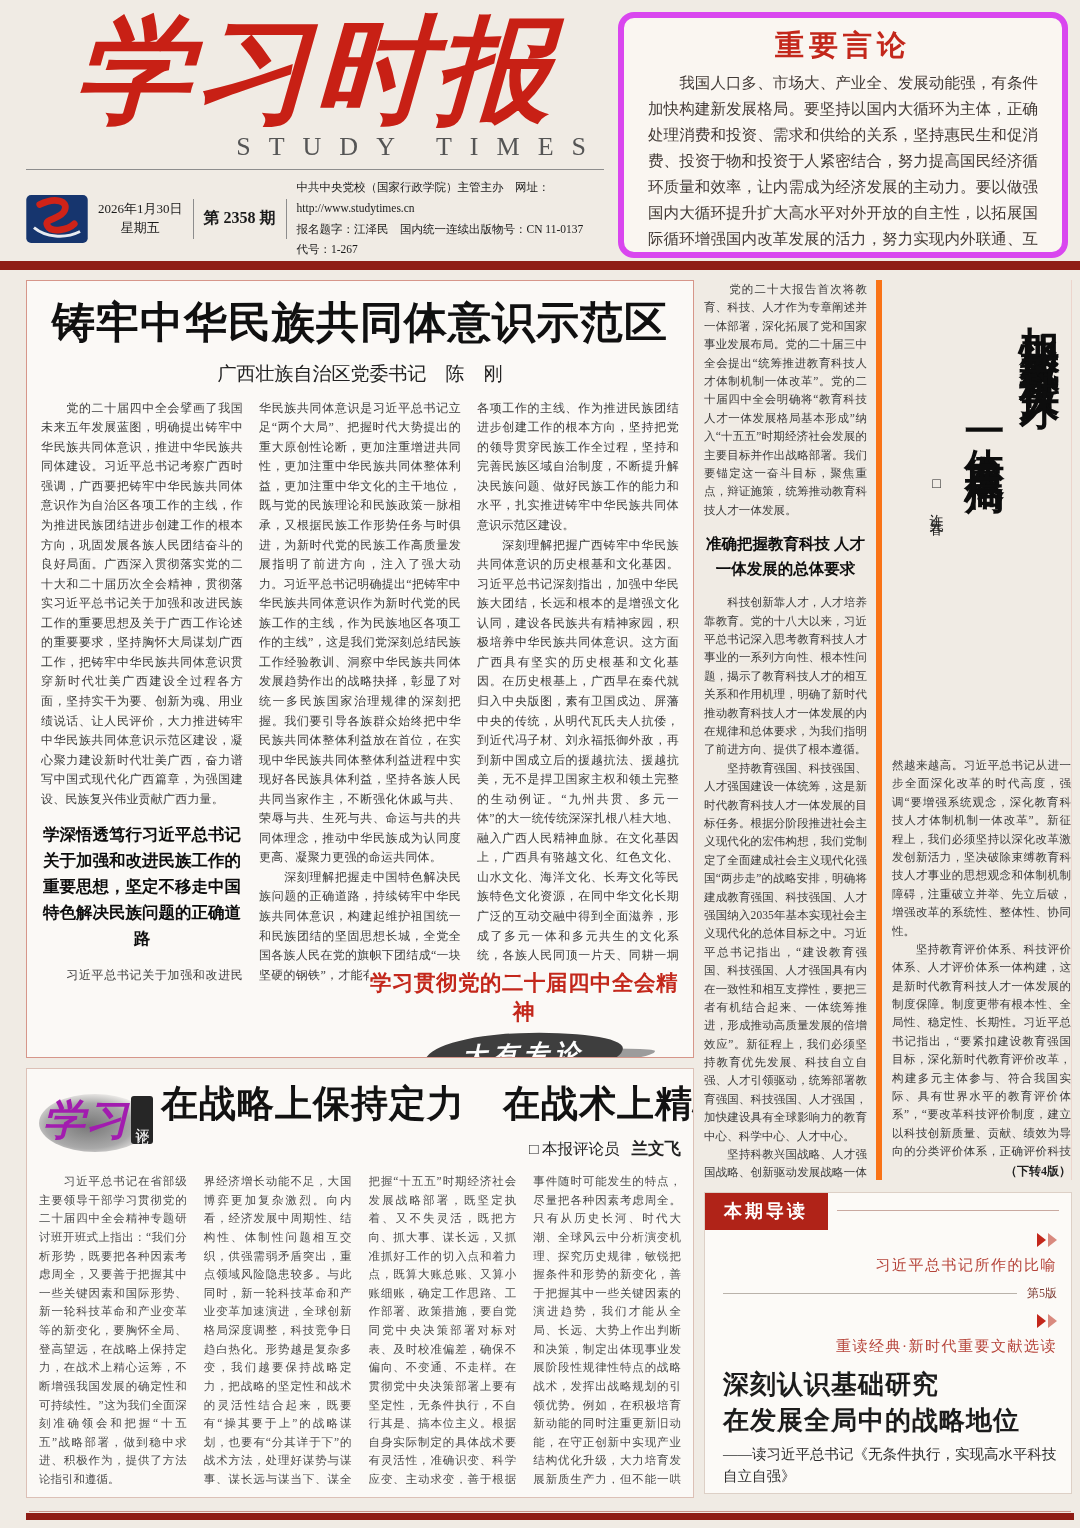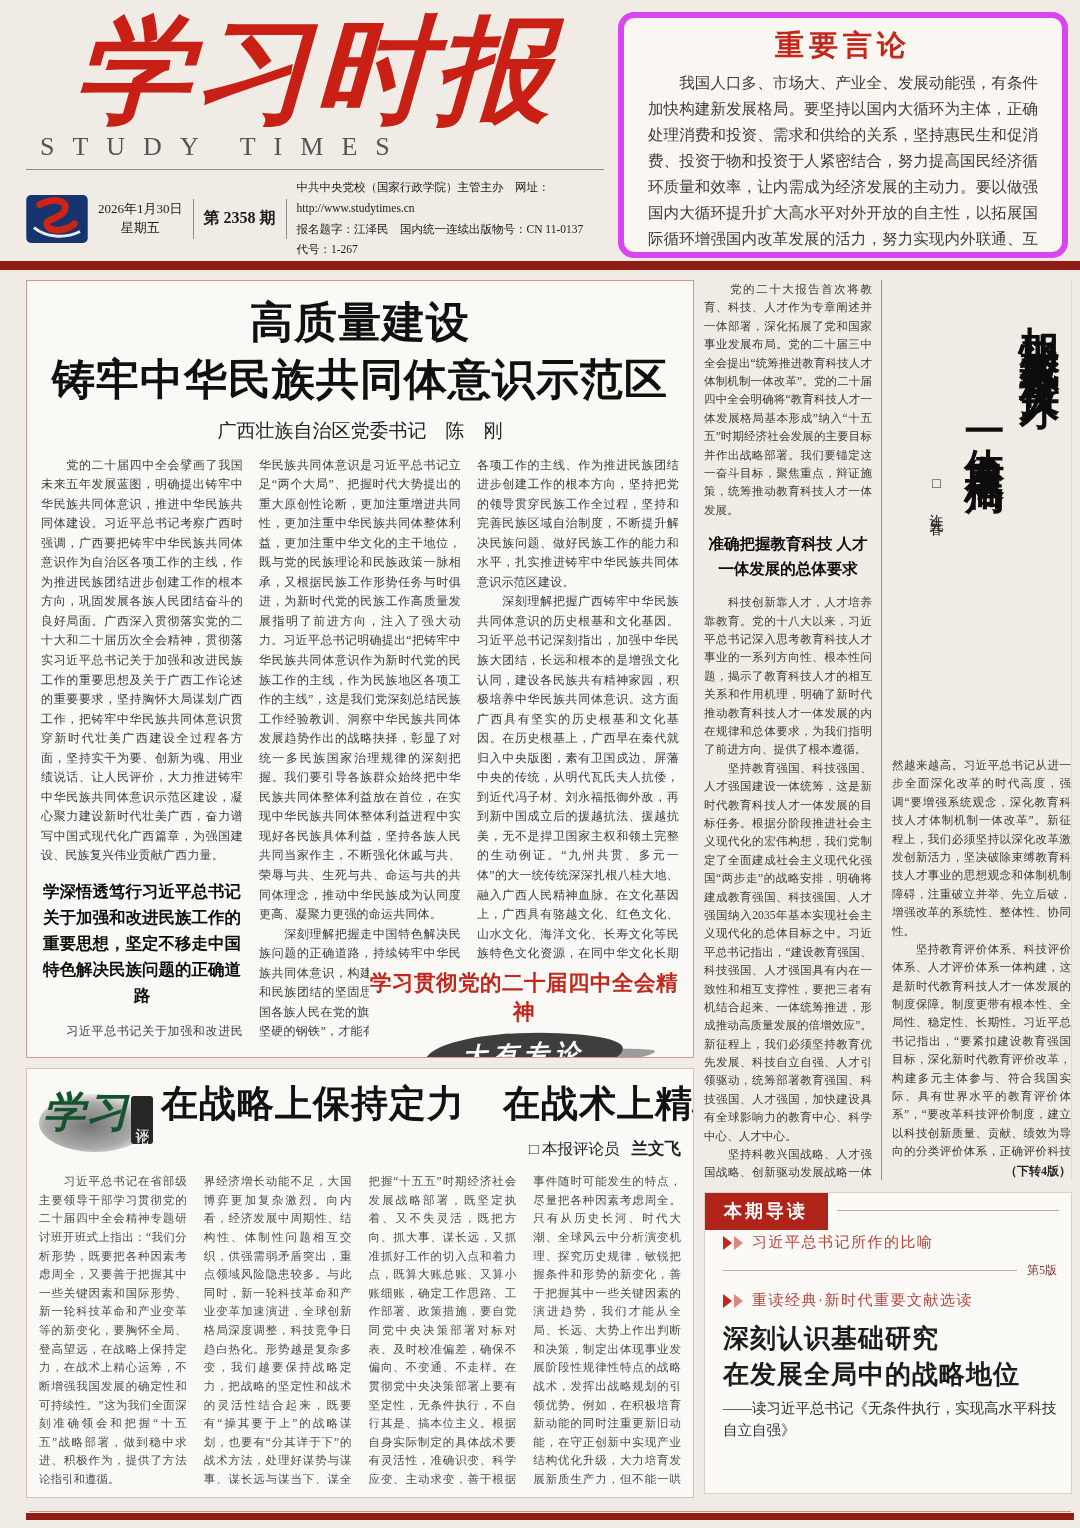--- a/index.html
+++ b/index.html
@@ -8,21 +8,21 @@
     background:#f0ebe4;color:#333;
     font-family:"Liberation Serif", serif;
   }
   
   .header{display:flex;gap:14px;padding:12px 12px 0 26px;height:258px;box-sizing:border-box;}
   .masthead{width:578px;flex:none;display:flex;flex-direction:column;}
   .masthead-title{
     font-size:116px;font-weight:bold;font-style:italic;color:#c82015;
     text-align:center;line-height:1.02;letter-spacing:4px;transform:skewX(-2deg);
   }
-  .masthead-sub{font-size:26px;letter-spacing:18px;color:#555;text-align:left;margin:2px 0 0 14px;}
+  .masthead-sub{font-size:26px;letter-spacing:18px;color:#555;text-align:right;margin:2px 0 0 14px;}
   .masthead-rule{border-top:1.5px solid #8d8d8d;margin:7px 0 7px;}
   .masthead-info{display:flex;align-items:center;gap:10px;}
   .logo-box{width:62px;height:48px;flex:none;}
   .date-block{text-align:center;font-size:13px;line-height:1.45;flex:none;color:#1a1a1a;}
   .vdiv{width:1px;height:40px;background:#8d8d8d;flex:none;}
   .issue{font-size:16px;font-weight:bold;flex:none;color:#1a1a1a;}
   .pub-lines{font-size:11.5px;line-height:1.8;color:#1a1a1a;white-space:pre-line;}
   .quote-box{
     flex:1;border:6px solid #d946ef;border-radius:16px;background:#faf6f1;
     padding:8px 24px 6px;box-sizing:border-box;overflow:hidden;
@@ -50,59 +50,59 @@
   .slogan{color:#c3271b;font-weight:bold;font-size:21.5px;letter-spacing:0.5px;}
   .stamp{
     margin:7px auto 0;width:198px;height:42px;background:#3e3e3e;color:#fdfdfd;
     border-radius:48% 52% 44% 56% / 60% 44% 56% 40%;transform:rotate(-2deg);
     display:flex;align-items:center;justify-content:center;
     font-size:25px;font-style:italic;font-weight:bold;letter-spacing:6px;
     box-shadow:46px 4px 0 -14px #9c9c9c;
   }
   
   .right-articles{display:flex;height:900px;overflow:hidden;border-right:1px solid #ecd4cc;}
-  .rcolA{width:178px;flex:none;border-right:1px solid #f97316;padding-right:9px;box-sizing:border-box;overflow:hidden;}
+  .rcolA{width:178px;flex:none;border-right:6px solid #f97316;padding-right:9px;box-sizing:border-box;overflow:hidden;}
   .rtext{font-size:11.5px;line-height:1.6;text-align:justify;color:#3c3c3c;white-space:pre-line;letter-spacing:0.1px;}
   .rsubhead{font-weight:bold;font-size:15.5px;text-align:center;line-height:1.62;margin:12px 0;color:#0d0d0d;}
   .rcolB{flex:1;min-width:0;padding-left:10px;display:flex;flex-direction:column;overflow:hidden;}
   .vtitle-block{height:476px;flex:none;writing-mode:vertical-rl;padding-top:14px;box-sizing:border-box;}
   .vline{font-size:40px;font-weight:bold;letter-spacing:7px;line-height:1.15;color:#0d0d0d;margin:0 9px;}
   .vline2{padding-top:116px;}
   .vauthor{font-size:14px;letter-spacing:4px;padding-top:182px;margin:0 16px 0 4px;color:#222;}
   .rcolB-text{flex:1;overflow:hidden;}
   
   .digest{
     margin-top:12px;border:1px solid #ddd0c6;background:#fcfaf7;position:relative;
     padding:30px 14px 8px 18px;box-sizing:border-box;height:302px;overflow:hidden;
   }
   .digest-label{
     position:absolute;top:-1px;left:-1px;background:#b02318;color:#fff;font-weight:bold;
     font-size:18px;padding:7px 20px;letter-spacing:3px;
   }
   .digest-topline{position:absolute;top:17px;left:132px;right:12px;border-top:1px solid #c9a9a0;}
   .digest-item{padding-top:10px;}
-  .digest-kicker{color:#b5443a;font-size:15px;display:flex;align-items:center;gap:9px;letter-spacing:1.5px;}
+  .digest-kicker{color:#b5443a;font-size:15px;display:flex;align-items:flex-end;gap:9px;letter-spacing:1.5px;flex-direction:column;}
   .chevrons{display:inline-flex;gap:2px;flex:none;}
   .chev{width:0;height:0;border-left:9px solid #c3271b;border-top:7px solid transparent;border-bottom:7px solid transparent;}
   .chev.c2{border-left-color:#d98a7f;}
   .digest-title{font-size:26px;font-weight:bold;color:#1c1c1c;margin:11px 0 4px;line-height:1.38;letter-spacing:1px;white-space:pre-line;}
   .digest-sub{font-size:14.5px;color:#2e2e2e;line-height:1.55;margin:2px 0 2px;}
   .digest-rule{display:flex;align-items:center;gap:10px;margin:10px 0 2px;justify-content:space-between;}
   .digest-rule .line{flex:1;border-top:1px solid #b9b2aa;}
   .digest-page{font-size:12px;color:#7c3b33;flex:none;}
   
   .commentary{
     margin-top:10px;border:1px solid #dcc0b6;background:#fbf9f6;
     padding:10px 12px 0;box-sizing:border-box;height:430px;overflow:hidden;
   }
   .comm-header{display:flex;align-items:center;}
   .comm-logo{width:122px;height:76px;position:relative;flex:none;}
   .comm-blob{position:absolute;left:0;top:12px;width:112px;height:58px;border-radius:50%;
     background:radial-gradient(ellipse at 45% 55%, #777 0%, #a9a9a9 50%, rgba(170,170,170,0) 78%);}
-  .comm-logo-text{position:absolute;left:4px;top:2px;font-size:42px;font-weight:bold;font-style:italic;color:#14532d;letter-spacing:1px;}
+  .comm-logo-text{position:absolute;left:4px;top:10px;font-size:42px;font-weight:bold;font-style:italic;color:#a21caf;letter-spacing:1px;}
   .comm-logo-badge{
     position:absolute;right:8px;top:14px;width:22px;height:48px;background:#262626;color:#f0f0f0;
     writing-mode:vertical-rl;font-size:14px;letter-spacing:3px;border-radius:3px;
     display:flex;align-items:center;justify-content:center;
   }
   .comm-head-main{flex:1;text-align:center;min-width:0;}
   .comm-title{font-size:37px;font-weight:bold;letter-spacing:1px;color:#121212;white-space:nowrap;}
   .comm-byline{margin-top:9px;font-size:15.5px;color:#222;text-align:right;}
   .comm-byline .nm{font-weight:bold;font-size:16.5px;margin-left:8px;}
   .comm-cols{display:flex;gap:17px;margin-top:12px;height:312px;overflow:hidden;}
@@ -142,21 +142,20 @@
     <div class="quote-body">　　我国人口多、市场大、产业全、发展动能强，有条件加快构建新发展格局。要坚持以国内大循环为主体，正确处理消费和投资、需求和供给的关系，坚持惠民生和促消费、投资于物和投资于人紧密结合，努力提高国民经济循环质量和效率，让内需成为经济发展的主动力。要以做强国内大循环提升扩大高水平对外开放的自主性，以拓展国际循环增强国内改革发展的活力，努力实现内外联通、互促共进。</div>
   </div>
 </div>
 <div class="red-band"></div>
 
 <div class="content">
 
   <div class="left-col">
     <div class="lead-panel">
       <div class="lead-h1">
-        <div>高质量建设</div>
         <div>铸牢中华民族共同体意识示范区</div>
       </div>
       <div class="lead-byline">广西壮族自治区党委书记　陈　刚</div>
       <div class="lead-cols">
         <div class="col">
           <div class="coltext">　　党的二十届四中全会擘画了我国未来五年发展蓝图，明确提出铸牢中华民族共同体意识，推进中华民族共同体建设。习近平总书记考察广西时强调，广西要把铸牢中华民族共同体意识作为自治区各项工作的主线，作为推进民族团结进步创建工作的根本方向，巩固发展各族人民团结奋斗的良好局面。广西深入贯彻落实党的二十大和二十届历次全会精神，贯彻落实习近平总书记关于加强和改进民族工作的重要思想及关于广西工作论述的重要要求，坚持胸怀大局谋划广西工作，把铸牢中华民族共同体意识贯穿新时代壮美广西建设全过程各方面，坚持实干为要、创新为魂、用业绩说话、让人民评价，大力推进铸牢中华民族共同体意识示范区建设，凝心聚力建设新时代壮美广西，奋力谱写中国式现代化广西篇章，为强国建设、民族复兴伟业贡献广西力量。</div>
           <div class="lead-subhead">学深悟透笃行习近平总书记关于加强和改进民族工作的重要思想，坚定不移走中国特色解决民族问题的正确道路</div>
           <div class="coltext">　　习近平总书记关于加强和改进民族工作的重要思想，深刻回答了新时代党的民族工作举什么旗、走什么路的根本问题，贯通历史与现实，关联国际与国内，结合理论与实际，是推动我国民族团结进步事业高质量发展的强大思想武器，是做好新时代党的民族工作的根本遵循和行动指南。我们把学深悟透笃行这一重要思想作为重大政治任务，将其贯穿经济、政治、文化、社会、生态文明建设和党的建设等各个领域，切实用以武装头脑、指导实践、推动工作。
 　　深刻理解把握铸牢中华民族共同体意识是新时代党的民族工作的主线和民族地区各项工作的主线。铸牢中</div>
         </div>

